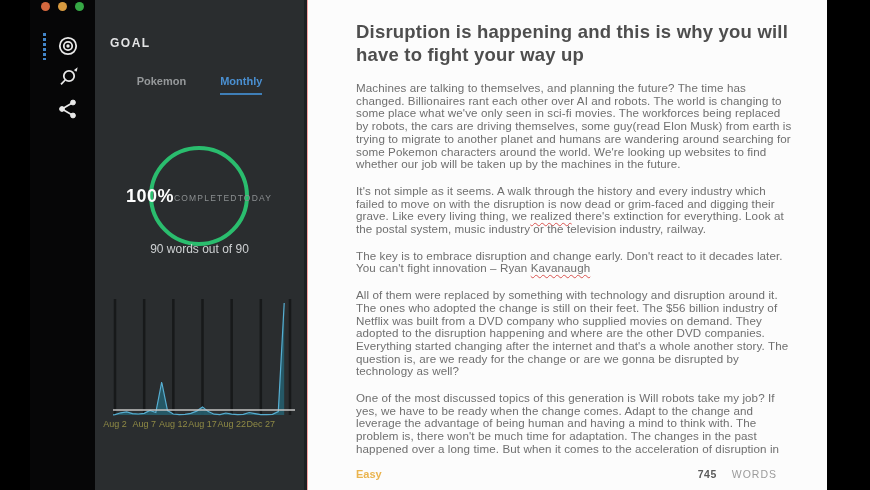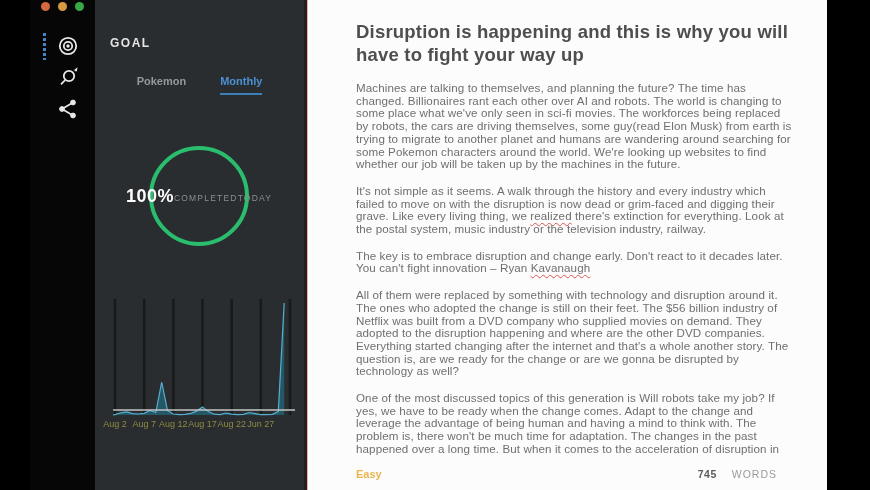--- a/index.html
+++ b/index.html
@@ -99,20 +99,21 @@
       <span class="tab">Pokemon</span>
       <span class="tab active">Monthly</span>
     </div>
 
     <div class="ring" style="border-color: rgb(42, 189, 110);">
       <span class="pct">100%</span>
       <span class="sub">COMPLETED</span>
       <span class="sub">TODAY</span>
     </div>
 
+    <div class="goal-summary">90 words out of 90</div>
 
     <div class="chart-wrap">
       <svg id="chart-svg" width="182" height="124">
           <line x1="2" x2="2" y1="4" y2="120" stroke="#17191a" stroke-width="2.5"></line>
           <line x1="31.166666666666664" x2="31.166666666666664" y1="4" y2="120" stroke="#17191a" stroke-width="2.5"></line>
           <line x1="60.33333333333333" x2="60.33333333333333" y1="4" y2="120" stroke="#17191a" stroke-width="2.5"></line>
           <line x1="89.5" x2="89.5" y1="4" y2="120" stroke="#17191a" stroke-width="2.5"></line>
           <line x1="118.66666666666666" x2="118.66666666666666" y1="4" y2="120" stroke="#17191a" stroke-width="2.5"></line>
           <line x1="147.83333333333331" x2="147.83333333333331" y1="4" y2="120" stroke="#17191a" stroke-width="2.5"></line>
           <line x1="177" x2="177" y1="4" y2="120" stroke="#17191a" stroke-width="2.5"></line>
@@ -120,21 +121,21 @@
           <path d="M 0 120 L 0.0 119.8 L 2.0 119.6 L 7.8 117.8 L 13.7 116.9 L 19.5 118.6 L 25.3 119.0 L 31.2 118.3 L 37.0 115.5 L 42.8 117.5 L 48.7 87.0 L 54.5 115.5 L 60.3 119.0 L 66.2 119.6 L 72.0 119.4 L 77.8 118.3 L 83.7 116.1 L 89.5 111.9 L 95.3 116.6 L 101.2 119.2 L 107.0 119.6 L 112.8 118.0 L 118.7 119.2 L 124.5 119.6 L 130.3 119.3 L 136.2 117.5 L 142.0 118.6 L 147.8 119.6 L 153.7 119.7 L 159.5 119.4 L 165.3 116.6 L 171.2 8.0" fill="none" stroke="#57aed1" stroke-width="1.2"></path>
           <line x1="0" x2="182" y1="114.96" y2="114.96" stroke="#c4c4c4" stroke-width="1.5"></line>
         </svg>
     </div>
     <div class="chart-labels" id="chart-labels">
         <span style="left: 2px;">Aug 2</span>
         <span style="left: 31.1667px;">Aug 7</span>
         <span style="left: 60.3333px;">Aug 12</span>
         <span style="left: 89.5px;">Aug 17</span>
         <span style="left: 118.667px;">Aug 22</span>
-        <span style="left: 147.833px;">Jun 27</span>
+        <span style="left: 147.833px;">Dec 27</span>
       </div>
   </div>
 
   <div class="editor">
     <div class="editor-inner">
       <h1 class="doc-title">Disruption is happening and this is why you will have to fight your way up</h1>
       <div class="editor-body" id="editor-body">
           <p><span>Machines are talking to themselves, and planning the future? The time has changed. Billionaires rant each other over AI and robots. The world is changing to some place what we've only seen in sci-fi movies. The workforces being replaced by robots, the cars are driving themselves, some guy(read Elon Musk) from earth is trying to migrate to another planet and humans are wandering around searching for some Pokemon characters around the world. We're looking up websites to find whether our job will be taken up by the machines in the future.</span></p>
           <p><span>It's not simple as it seems. A walk through the history and every industry which failed to move on with the disruption is now dead or grim-faced and digging their grave. Like every living thing, we </span><span class="miss">realized</span><span> there's extinction for everything. Look at the postal system, music industry or the television industry, railway.</span></p>
           <p><span>The key is to embrace disruption and change early. Don't react to it decades later. You can't fight innovation – Ryan </span><span class="miss">Kavanaugh</span></p>

